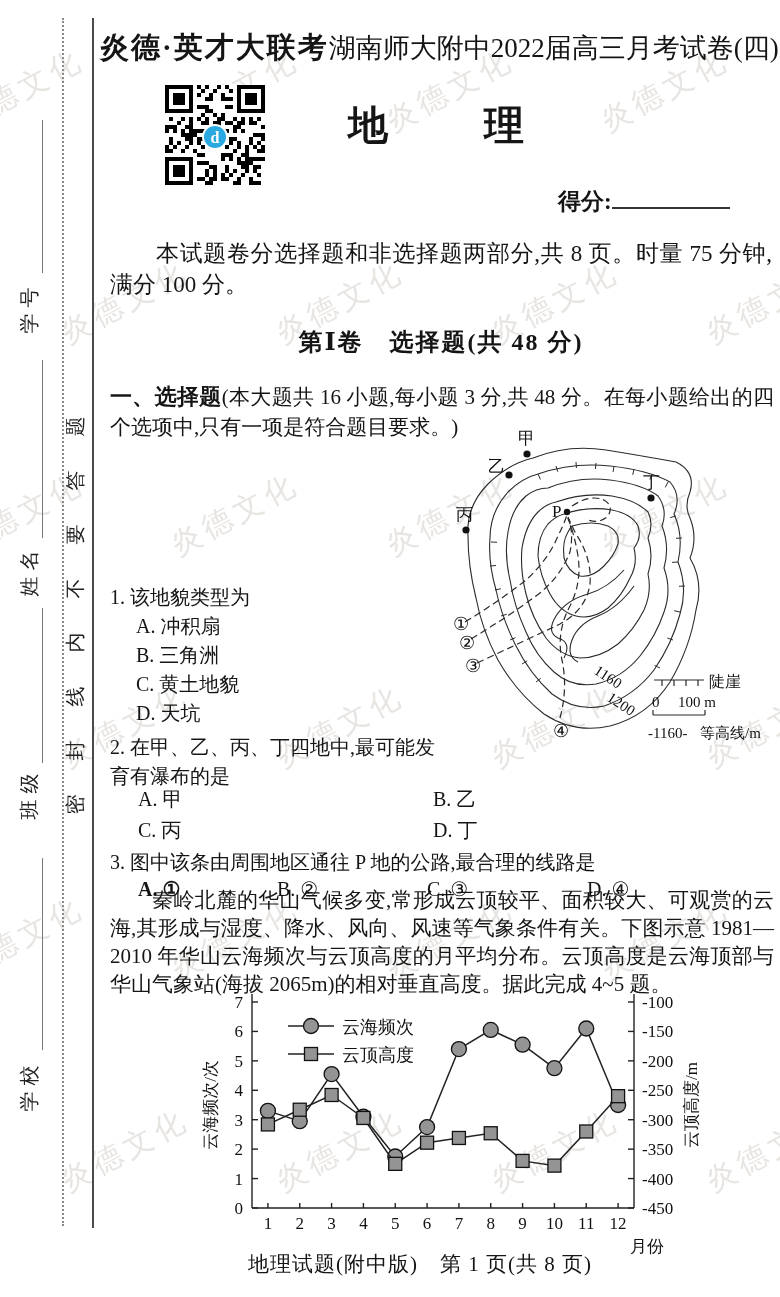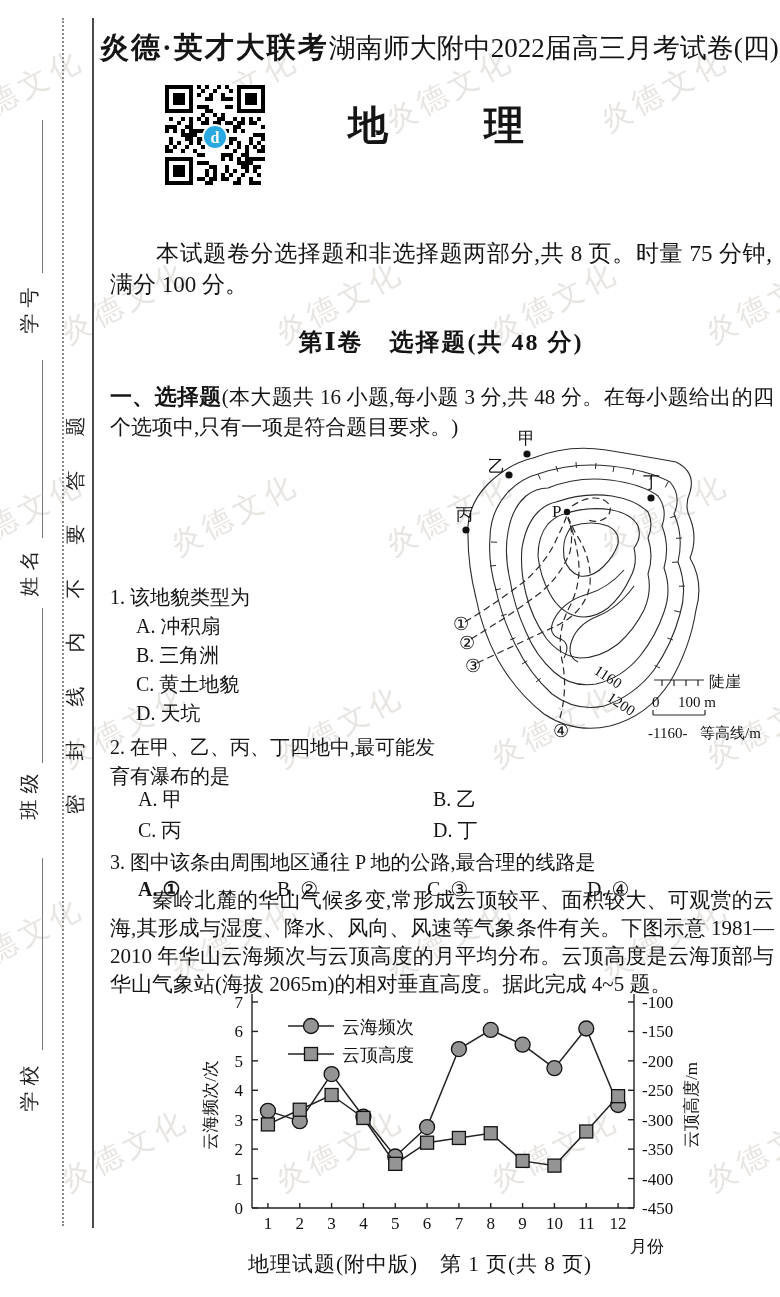--- a/index.html
+++ b/index.html
@@ -274,20 +274,23 @@
       <rect x="0" y="72" width="28" height="28" fill="#000"></rect>
       <rect x="4" y="76" width="20" height="20" fill="#fff"></rect>
       <rect x="8" y="80" width="12" height="12" fill="#000"></rect>
       <circle cx="50" cy="52" r="13" fill="#fff"></circle>
       <circle cx="50" cy="52" r="11" fill="#2aa8e0"></circle>
       <text x="50" y="58" text-anchor="middle" font-size="16" font-weight="bold" fill="#fff" font-family="&quot;Liberation Sans&quot;,sans-serif">d</text>
     </svg>
 
   <div class="abs subject">地　理</div>
 
+  <div class="abs score">
+    <span>得分:</span><span class="uline"></span>
+  </div>
 
   <div class="abs intro">本试题卷分选择题和非选择题两部分,共 8 页。时量 75 分钟,满分 100 分。</div>
 
   <div class="abs sec1">第Ⅰ卷　选择题(共 48 分)</div>
 
   <div class="abs qintro">
     <b>一、选择题</b><span>(本大题共 16 小题,每小题 3 分,共 48 分。在每小题给出的四个选项中,只有一项是符合题目要求。)</span>
   </div>
 
 

